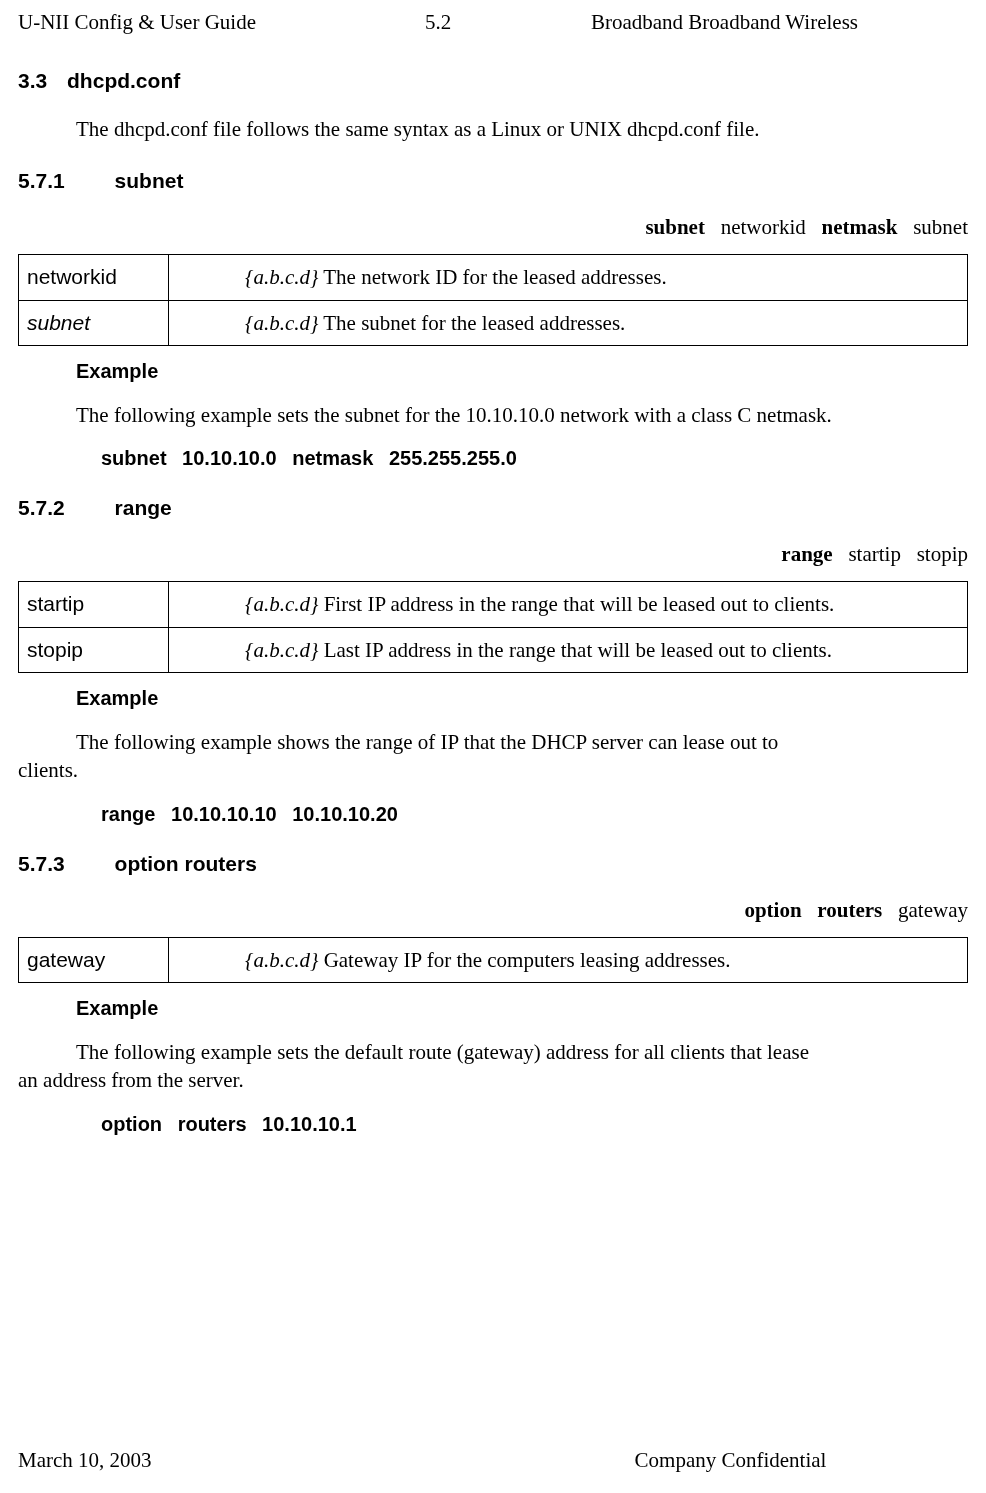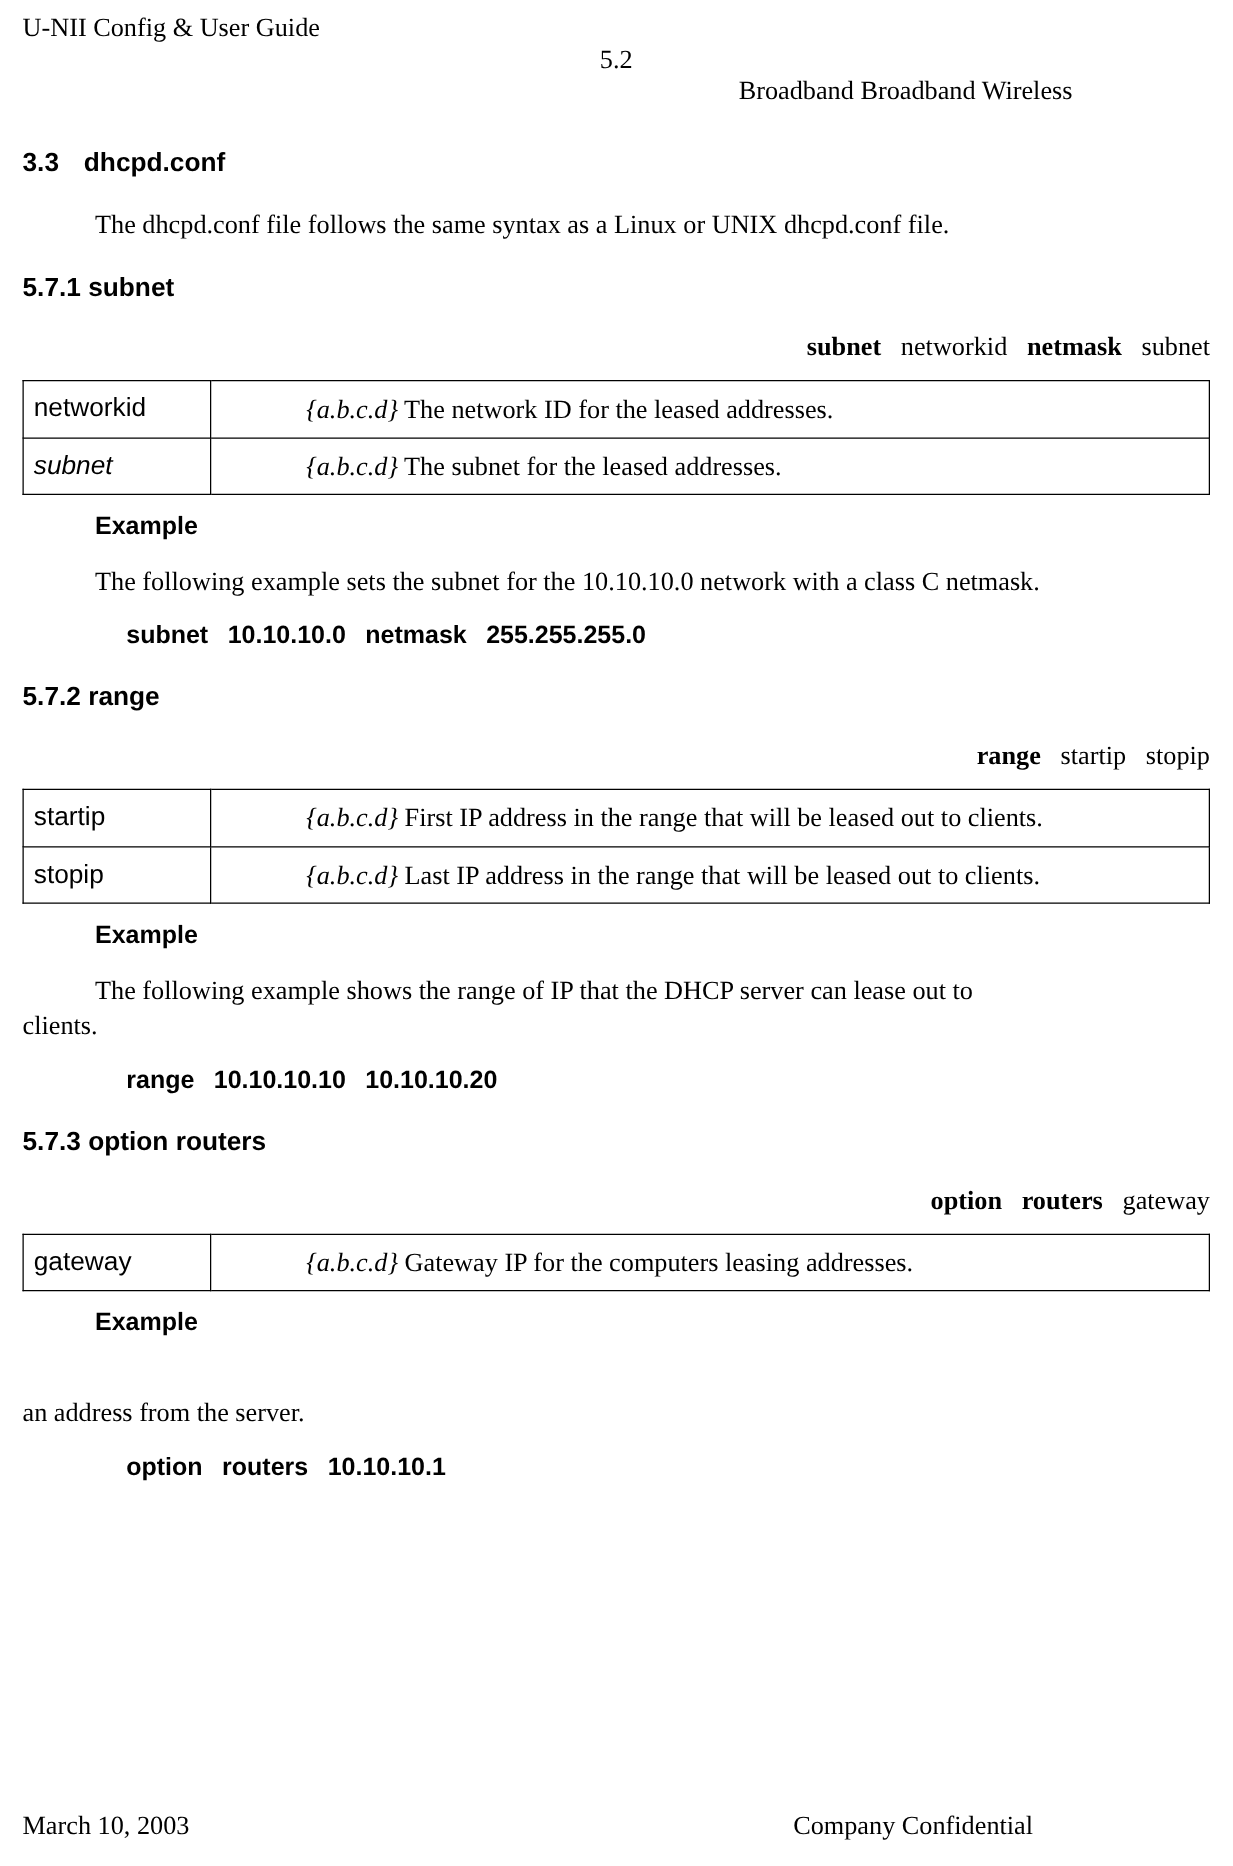--- a/index.html
+++ b/index.html
@@ -11,21 +11,20 @@
       width: 986px;
       min-height: 1493px;
       padding: 10px 18px 20px 18px;
       position: relative;
     }
     .header-row {
       display: flex;
       justify-content: space-between;
       font-size: 21px;
       margin-bottom: 34px;
-      flex-direction: column;
     }
     .header-left { flex: 1; text-align: left; }
     .header-center { flex: 0.3; text-align: center; }
     .header-right { flex: 1; text-align: right; padding-right: 110px; }
     .footer-row {
       display: flex;
       justify-content: space-between;
       font-size: 21px;
       position: absolute;
       bottom: 20px;
@@ -42,21 +41,21 @@
       margin-bottom: 22px;
     }
     h2.sec-major .num { display: inline-block; margin-right: 14px; }
     h3.sec-minor {
       font-family: Arial, Helvetica, sans-serif;
       font-size: 21px;
       font-weight: bold;
       margin-top: 26px;
       margin-bottom: 22px;
     }
-    h3.sec-minor .num { display: inline-block; }
+    h3.sec-minor .num { display: inline-block; margin-right: 44px; }
     .body-para {
       font-size: 21px;
       margin-left: 58px;
       margin-bottom: 10px;
       line-height: 1.35;
     }
     .body-para-justify {
       font-size: 21px;
       text-align: justify;
       margin-bottom: 10px;
@@ -192,21 +191,21 @@
 <table class="param-table">
   <tbody>
       <tr>
     <td class="pname">gateway</td>
     <td class="pdesc"><span class="lead-space"></span><span class="ital-lead">{a.b.c.d}</span><span> Gateway IP for the computers leasing addresses.</span></td>
   </tr>
 </tbody>
   </table>
 <div class="example-heading">Example</div>
 <p class="body-para-justify">
-  <span class="indent-inline"></span>
+  <span class="indent-inline"></span><span>The following example sets the default route (gateway) address for all clients that lease</span>
   <br><span>an address from the server.</span>
 </p>
 <div class="example-code">option   routers   10.10.10.1</div>
 
 <div class="footer-row">
   <div class="footer-left">March 10, 2003</div>
   <div class="footer-center">Company Confidential</div>
 </div>
 
 </body></html>

